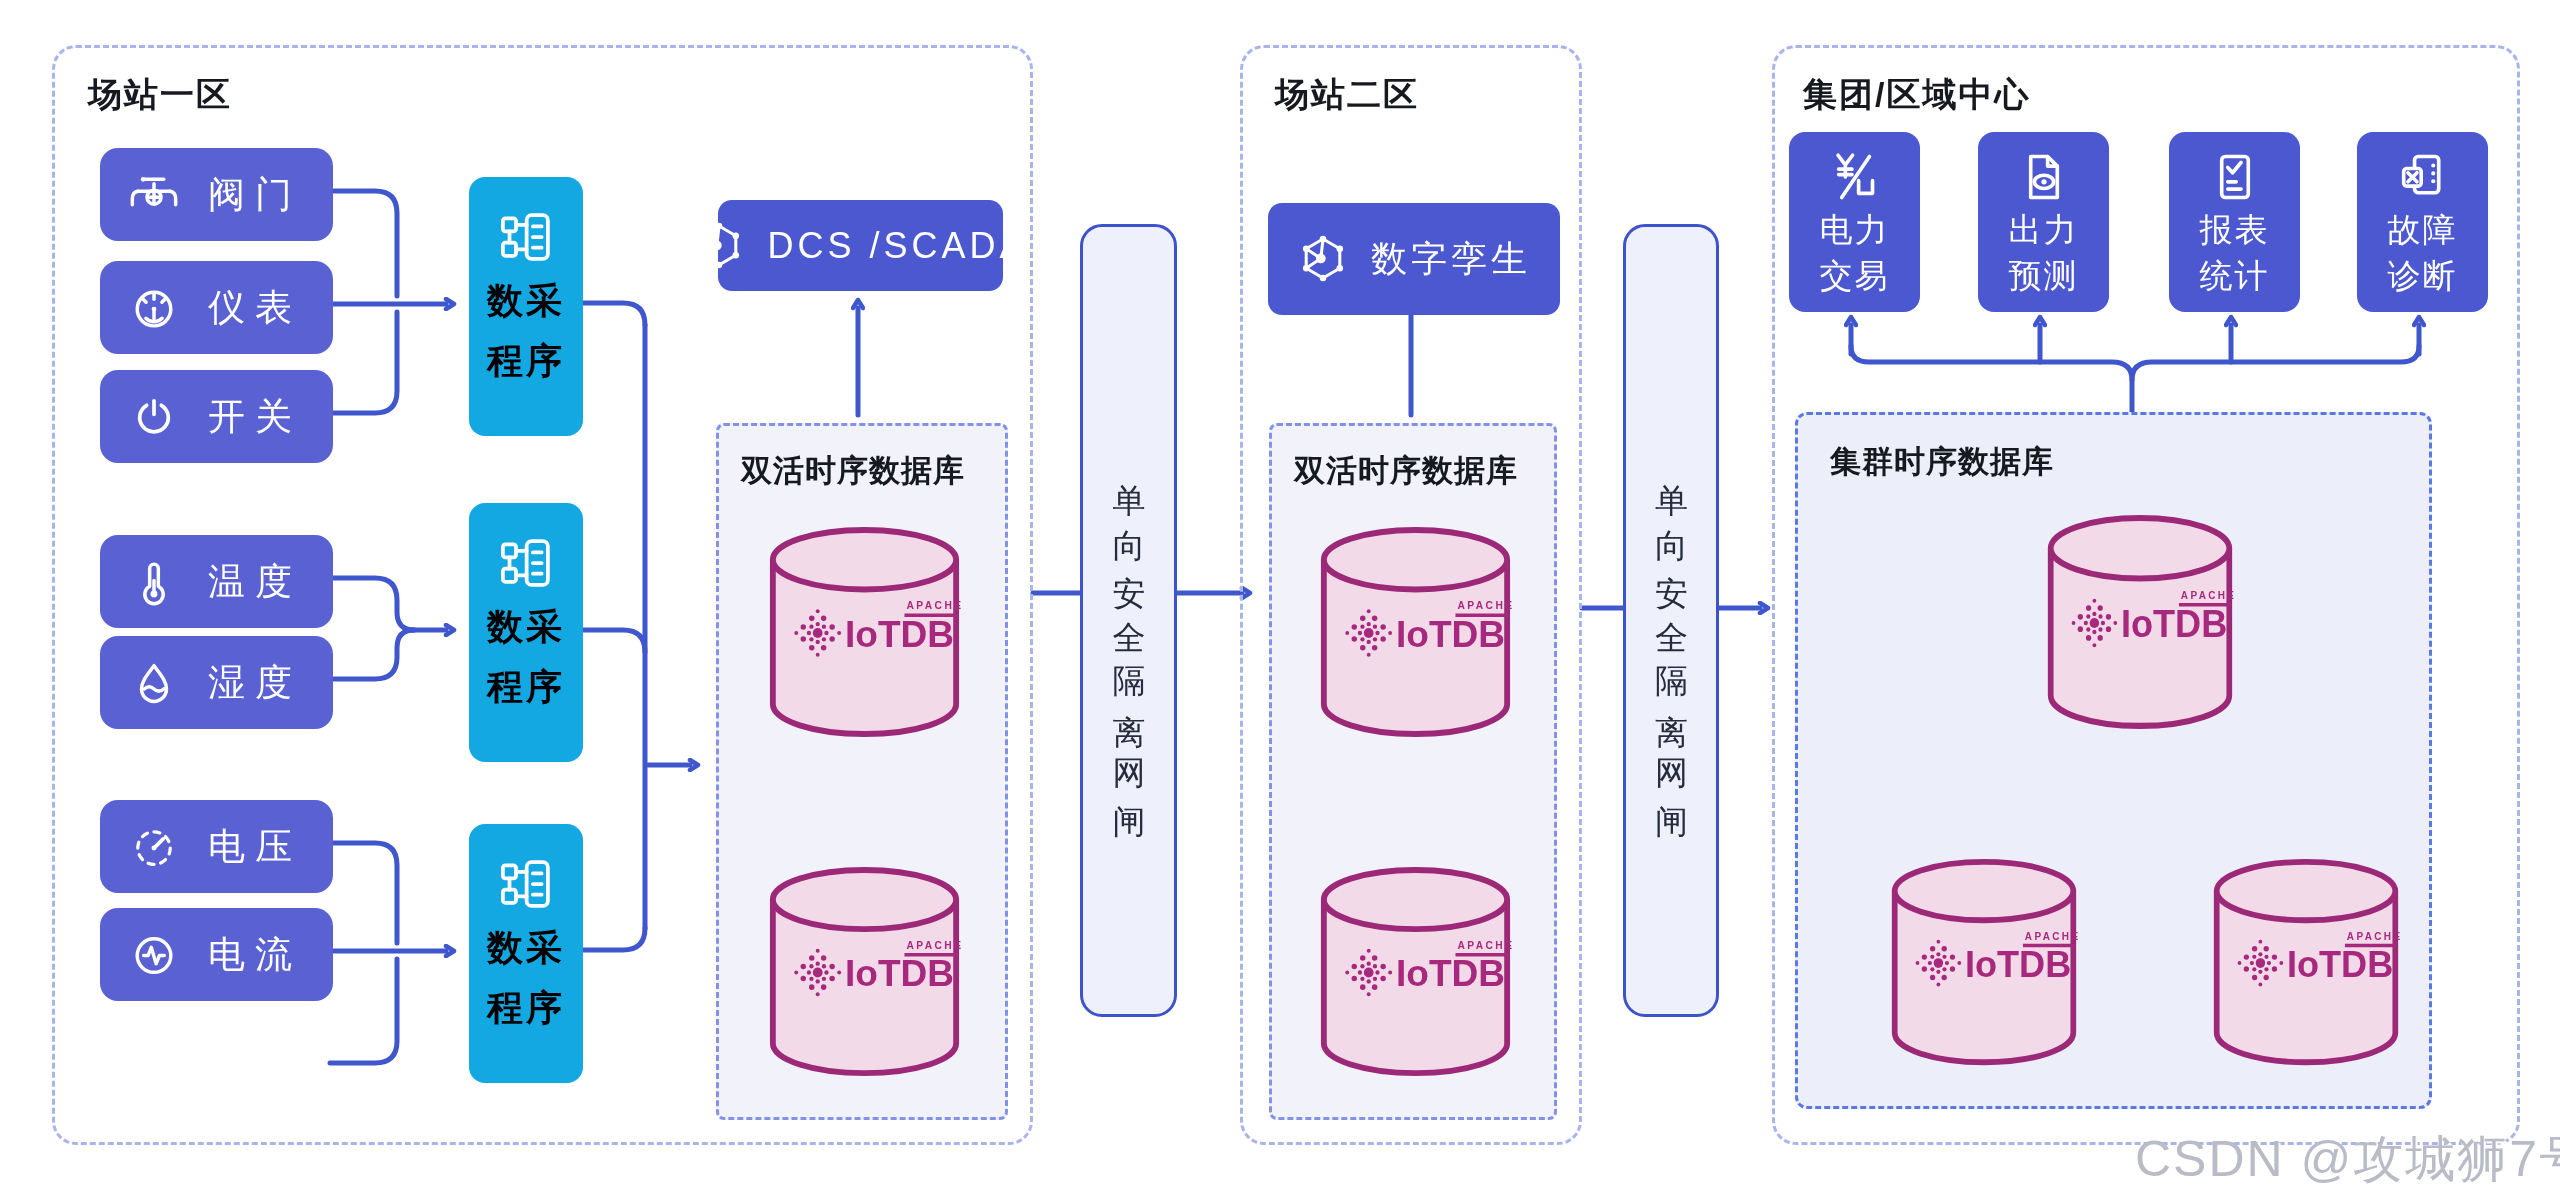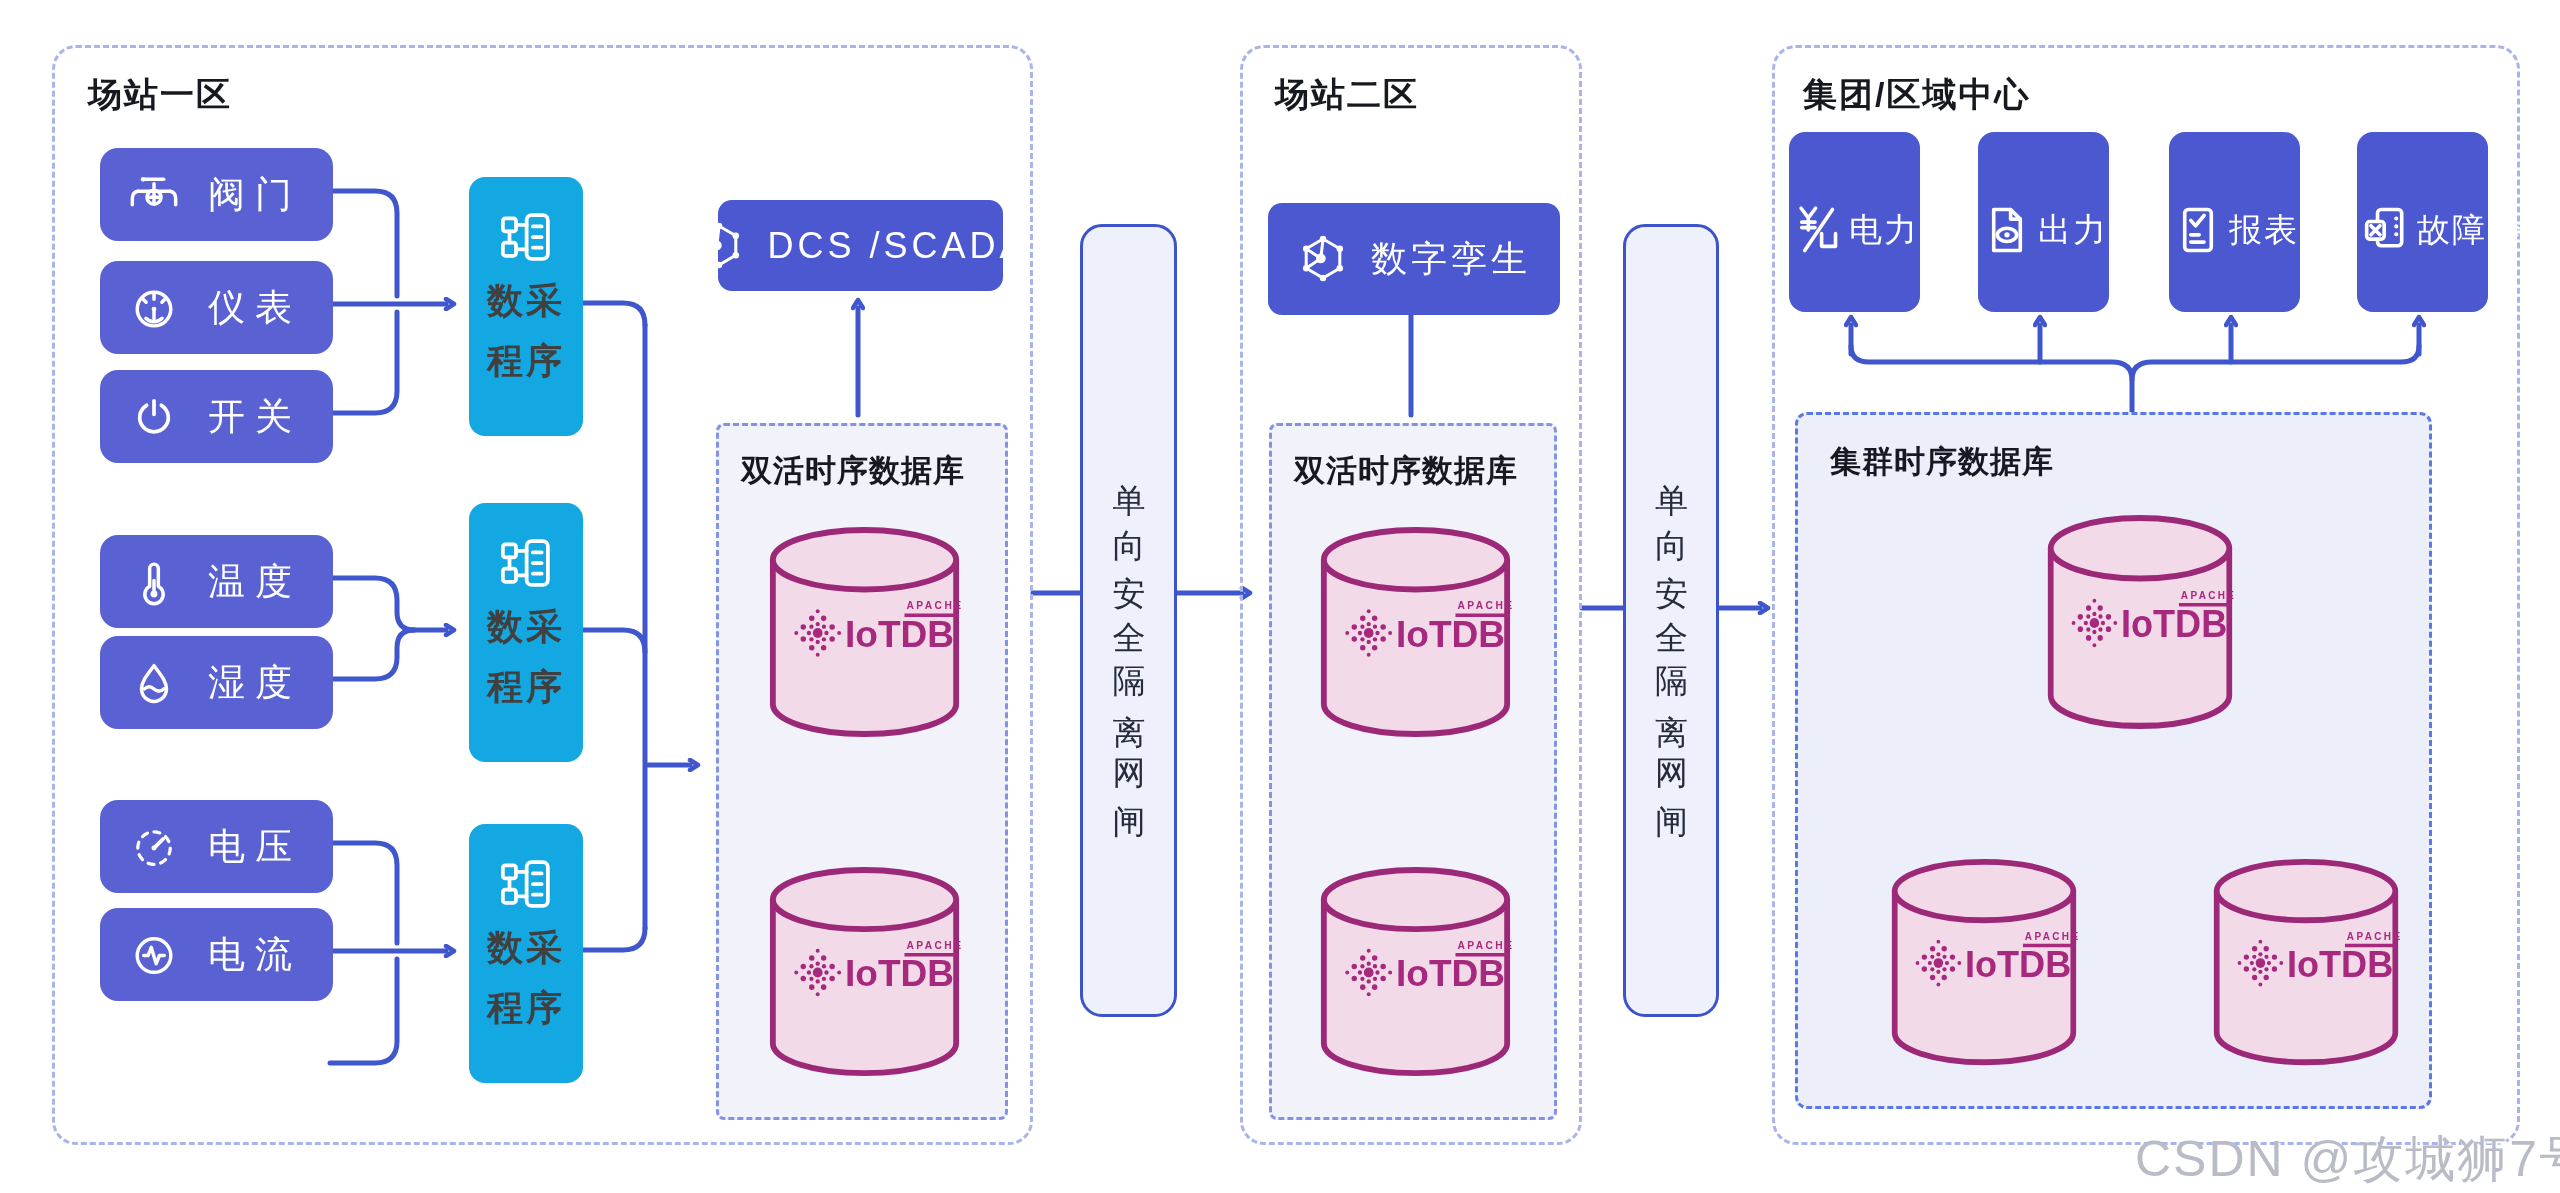--- a/index.html
+++ b/index.html
@@ -14,32 +14,32 @@
   #canvas{position:relative;width:2560px;height:1193px;background:#fff;overflow:hidden}
   #wires{position:absolute;left:0;top:0;width:2560px;height:1193px;pointer-events:none}
   .zone{position:absolute;border:3px dashed var(--dash-light);border-radius:24px;background:transparent}
   .zone-title{position:absolute;font-size:34px;font-weight:700;color:var(--ink);letter-spacing:2px;white-space:nowrap}
   .sensor{position:absolute;left:45px;width:233px;height:93px;background:var(--indigo);border-radius:18px;
           display:flex;align-items:center;padding-left:28px;gap:28px}
   .sensor .lbl{color:#fff;font-size:37px;font-weight:500;letter-spacing:10px;white-space:nowrap}
   .icon{display:flex;align-items:center;justify-content:center;flex:0 0 auto}
   .collector{position:absolute;left:414px;width:114px;height:259px;background:var(--cyan);border-radius:16px;
              display:flex;flex-direction:column;align-items:center;padding-top:30px;gap:8px}
-  .collector .cline{color:#404040;font-size:36px;font-weight:700;letter-spacing:3px;line-height:1.45;white-space:nowrap}
+  .collector .cline{color:#000000;font-size:36px;font-weight:700;letter-spacing:3px;line-height:1.45;white-space:nowrap}
   .bigbox{position:absolute;background:var(--indigo-deep);border-radius:14px;display:flex;align-items:center;justify-content:center;gap:22px}
   .bigbox .lbl{color:#fff;font-size:36px;font-weight:500;letter-spacing:4px;white-space:nowrap}
   .dbbox{position:absolute;background:var(--panel-fill);border:3px dashed var(--dash-mid);border-radius:8px}
   .db-title{position:absolute;font-size:31px;font-weight:700;color:var(--ink);letter-spacing:1px;white-space:nowrap}
   .cyl{position:absolute}
   .gateway{position:absolute;width:97px;background:var(--bar-fill);border:3.5px solid var(--bar-border);border-radius:22px;
            display:flex;align-items:center;justify-content:center}
   .gateway .vtext{writing-mode:vertical-rl;text-orientation:upright;font-size:33px;font-weight:500;
                   color:#262c3e;letter-spacing:46px;padding-top:40px;white-space:nowrap}
   .app{position:absolute;width:131px;height:180px;background:var(--indigo-deep);border-radius:16px;
-       display:flex;flex-direction:row;align-items:center;padding-top:16px;gap:2px}
+       display:flex;flex-direction:column;align-items:center;padding-top:16px;gap:2px}
   .app .aline{color:#fff;font-size:33px;font-weight:500;letter-spacing:2px;line-height:1.32;white-space:nowrap}
   .cluster{position:absolute;background:var(--cluster-fill);border:3.5px dashed var(--dash-strong);border-radius:12px}
   .watermark{position:absolute;left:2135px;top:1126px;font-size:50px;color:var(--wm);letter-spacing:2px;
              text-shadow:2px 2px 0 #ffffff;white-space:nowrap}
   svg text{font-family:"Liberation Sans","DejaVu Sans",sans-serif}
 </style>
 </head>
 <body>
 
 <div id="canvas">

